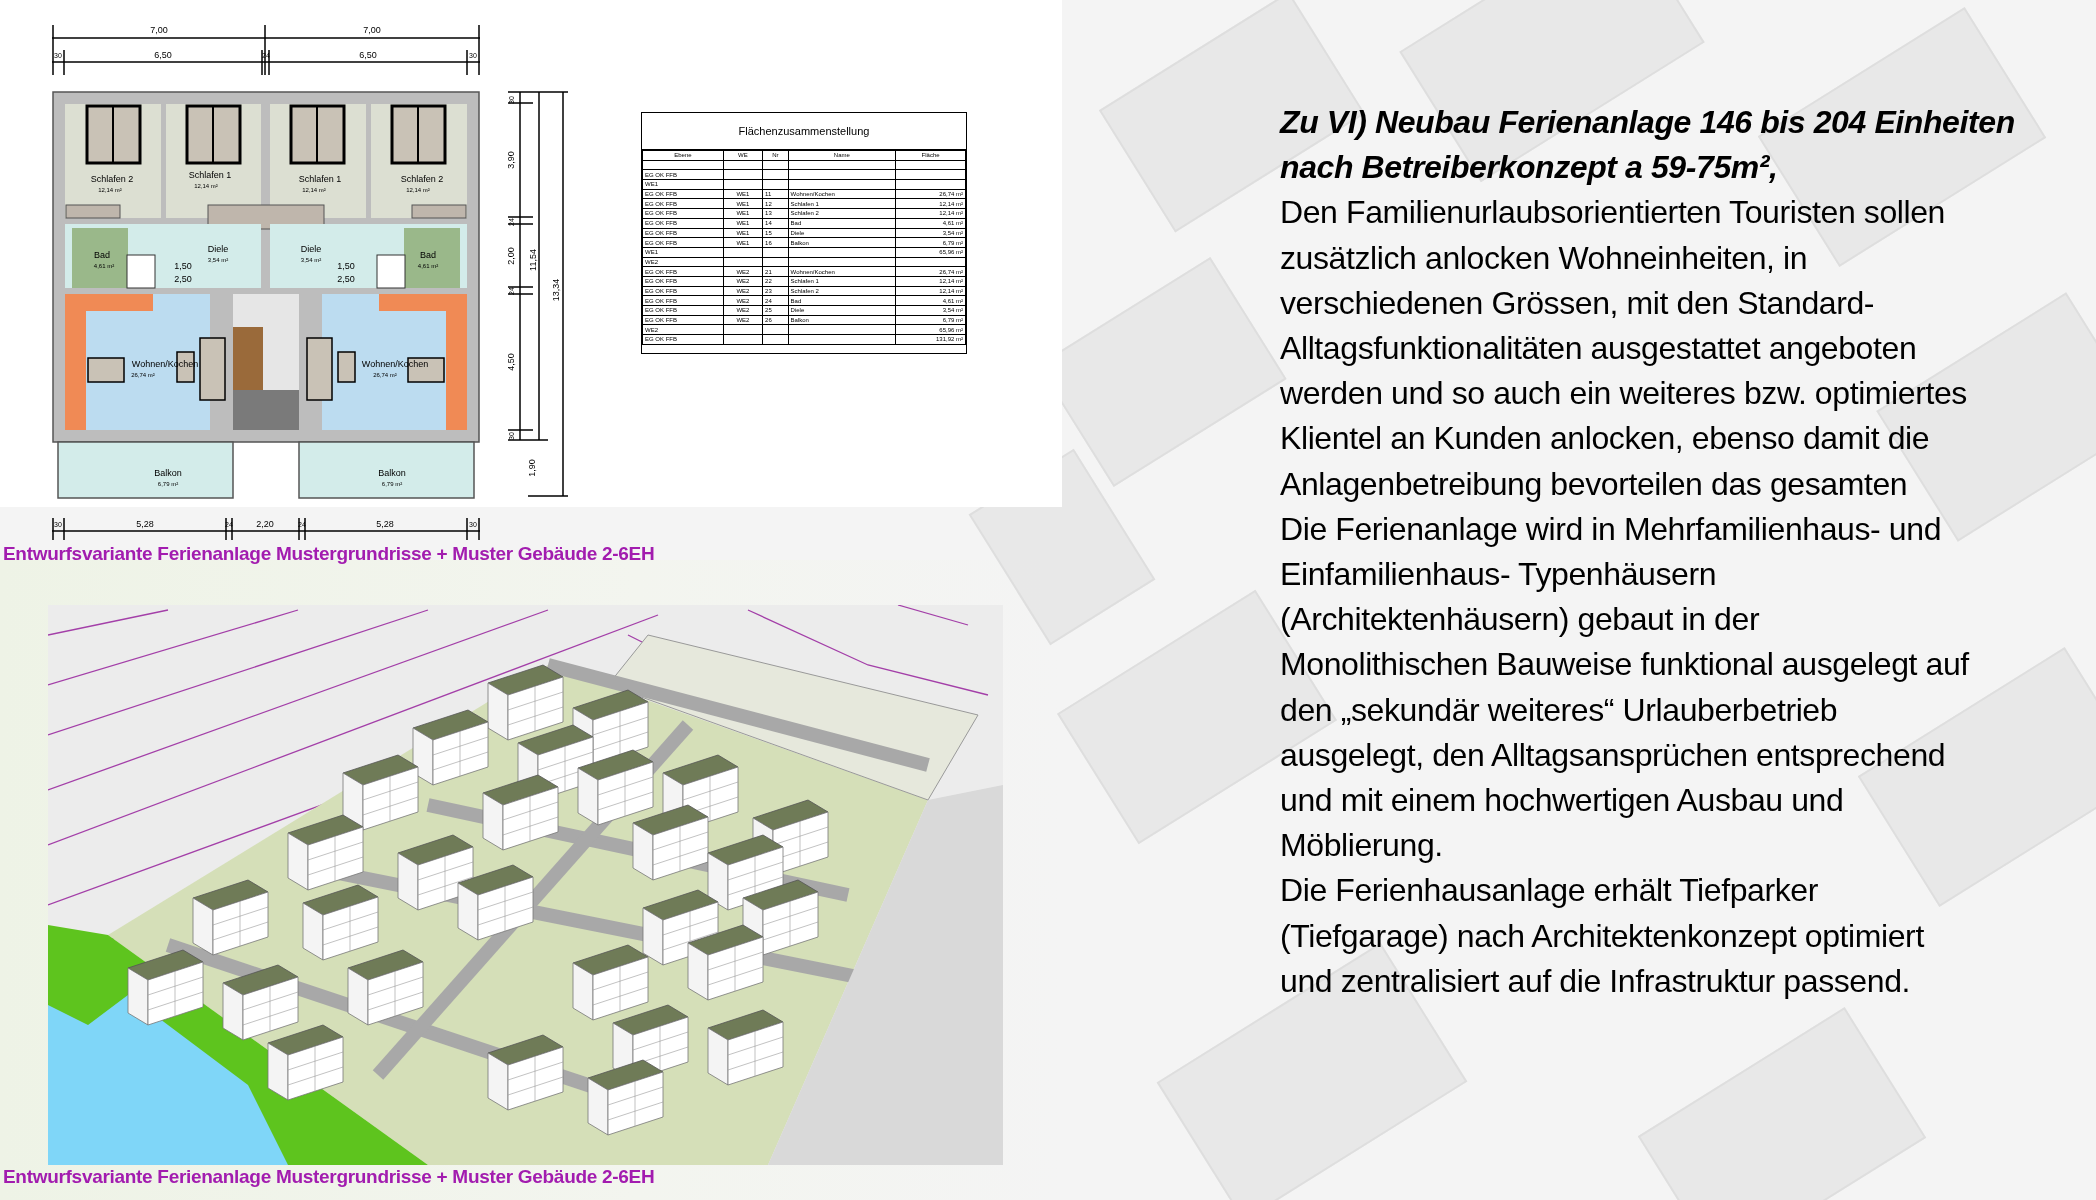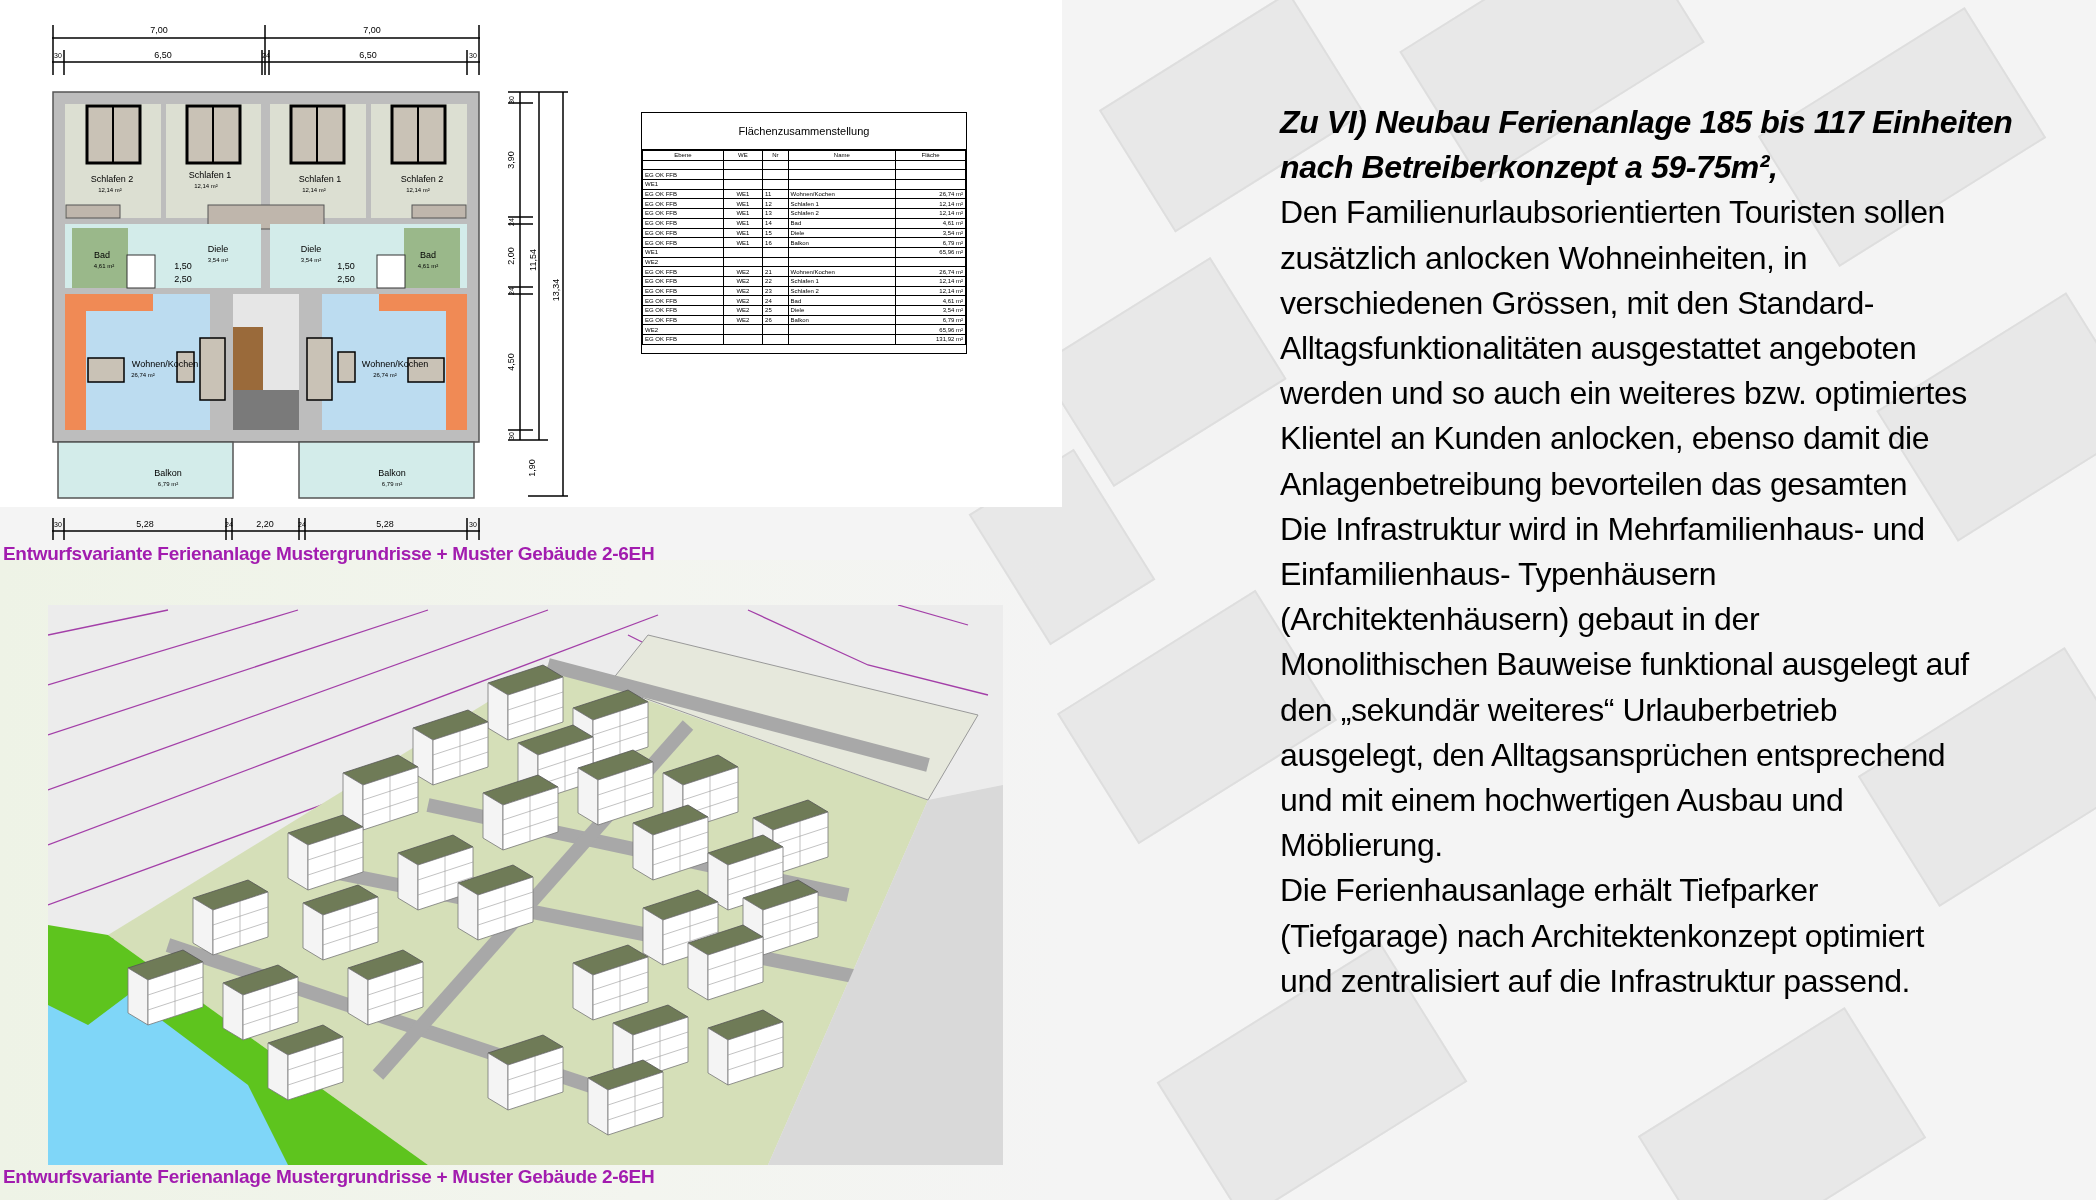--- a/index.html
+++ b/index.html
@@ -603,30 +603,30 @@
   <line x1="240" y1="465" x2="295" y2="447" stroke="#999" stroke-width=".6"></line>
   <line x1="240" y1="480" x2="295" y2="462" stroke="#999" stroke-width=".6"></line>
   <line x1="267" y1="441" x2="267" y2="486" stroke="#999" stroke-width=".6"></line>
         </g>
       </g>
   </svg>
 </div>
 <div class="caption cap2">Entwurfsvariante Ferienanlage Mustergrundrisse + Muster Gebäude 2-6EH</div>
 
 <div class="text-block">
-  <span class="l h">Zu VI) Neubau Ferienanlage 185 bis 117 Einheiten</span>
+  <span class="l h">Zu VI) Neubau Ferienanlage 146 bis 204 Einheiten</span>
   <span class="l h">nach Betreiberkonzept a 59-75m²,</span>
   <span class="l">Den Familienurlaubsorientierten Touristen sollen</span>
   <span class="l">zusätzlich anlocken Wohneinheiten, in</span>
   <span class="l">verschiedenen Grössen, mit den Standard-</span>
   <span class="l">Alltagsfunktionalitäten ausgestattet angeboten</span>
   <span class="l">werden und so auch ein weiteres bzw. optimiertes</span>
   <span class="l">Klientel an Kunden anlocken, ebenso damit die</span>
   <span class="l">Anlagenbetreibung bevorteilen das gesamten</span>
-  <span class="l">Die Infrastruktur wird in Mehrfamilienhaus- und</span>
+  <span class="l">Die Ferienanlage wird in Mehrfamilienhaus- und</span>
   <span class="l">Einfamilienhaus- Typenhäusern</span>
   <span class="l">(Architektenhäusern) gebaut in der</span>
   <span class="l">Monolithischen Bauweise funktional ausgelegt auf</span>
   <span class="l">den „sekundär weiteres“ Urlauberbetrieb</span>
   <span class="l">ausgelegt, den Alltagsansprüchen entsprechend</span>
   <span class="l">und mit einem hochwertigen Ausbau und</span>
   <span class="l">Möblierung.</span>
   <span class="l">Die Ferienhausanlage erhält  Tiefparker</span>
   <span class="l">(Tiefgarage) nach Architektenkonzept optimiert</span>
   <span class="l">und zentralisiert auf die Infrastruktur passend.</span>

